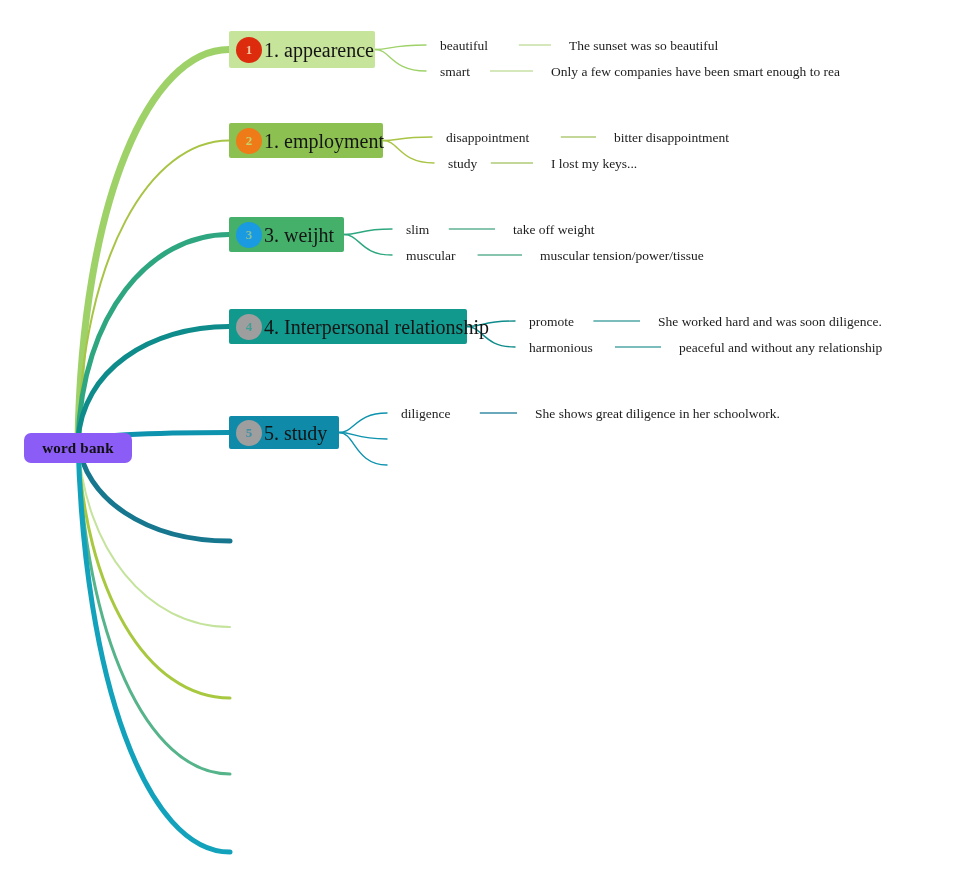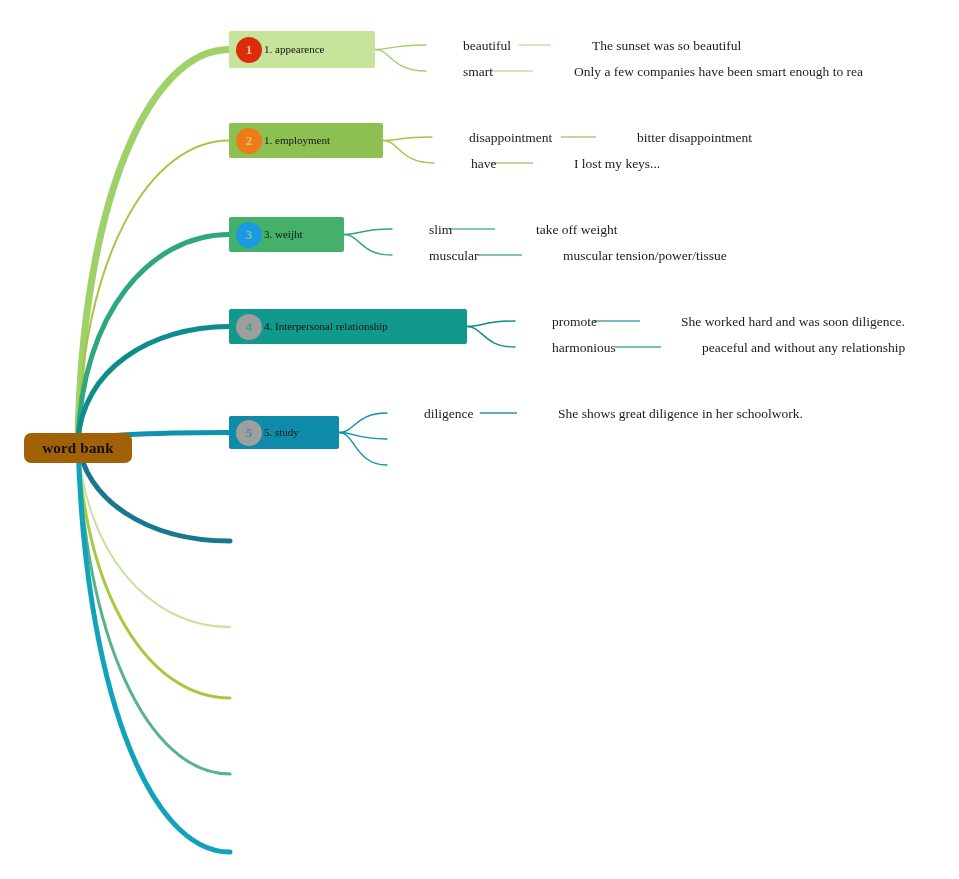--- a/index.html
+++ b/index.html
@@ -57,34 +57,33 @@
     border-radius: 50%;
     flex: 0 0 auto;
     display: flex;
     align-items: center;
     justify-content: center;
     font-size: 13px;
     font-weight: bold;
     margin-right: 2px;
   }
   .topic .topic-label {
-    font-size: 11px;
+    font-size: 20px;
     color: #141414;
     white-space: nowrap;
     line-height: 1;
   }
 
   
   .leaf-word, .leaf-example {
     position: absolute;
     font-size: 13.5px;
     line-height: 1;
     white-space: nowrap;
     color: #1c1c1c;
-    margin-left: 23px;
   }
 </style>
 </head>
 <body>
 
 <div id="canvas">
 
   <svg id="wires" viewBox="0 0 959 879" xmlns="http://www.w3.org/2000/svg">
       <path d="M 78 441 C 82 198.27, 150.48000000000002 49.5, 229 49.5" stroke="#9ed269" stroke-width="7" fill="none" stroke-linecap="round"></path>
       <path d="M 375 49.5 C 391 49.5, 391 45, 426 45" stroke="#9ed269" stroke-width="1.4" fill="none" stroke-linecap="round"></path>
@@ -111,21 +110,21 @@
       <path d="M 479.8 413 L 517 413" stroke="#6aa8bc" stroke-width="2" fill="none" stroke-linecap="butt"></path>
       <path d="M 339 432.5 C 355 432.5, 355 439, 387 439" stroke="#0d93ae" stroke-width="1.4" fill="none" stroke-linecap="round"></path>
       <path d="M 339 432.5 C 355 432.5, 355 465, 387 465" stroke="#0d93ae" stroke-width="1.4" fill="none" stroke-linecap="round"></path>
       <path d="M 78 441 C 84 499, 146.4 541, 230 541" stroke="#17778f" stroke-width="5" fill="none" stroke-linecap="round"></path>
       <path d="M 78 441 C 84 548.88, 146.4 627, 230 627" stroke="#c4e39b" stroke-width="2" fill="none" stroke-linecap="round"></path>
       <path d="M 78 441 C 84 590.06, 146.4 698, 230 698" stroke="#a8c93f" stroke-width="3" fill="none" stroke-linecap="round"></path>
       <path d="M 78 441 C 84 634.14, 146.4 774, 230 774" stroke="#55b48a" stroke-width="3" fill="none" stroke-linecap="round"></path>
       <path d="M 78 441 C 84 679.38, 146.4 852, 230 852" stroke="#12a2bb" stroke-width="5" fill="none" stroke-linecap="round"></path>
     </svg>
 
-  <div class="root-node" style="left: 24px; top: 433px; width: 108px; height: 30px; background: #a16207; color: rgb(16, 16, 16);">
+  <div class="root-node" style="left: 24px; top: 433px; width: 108px; height: 30px; background: #8b5cf6; color: rgb(16, 16, 16);">
     <span>word bank</span>
   </div>
 
   <div id="topics-layer">
       <div class="topic" style="left: 229px; top: 31px; width: 146px; height: 37px; background: rgb(198, 228, 154);">
         <span class="badge" style="background: rgb(221, 43, 14); color: rgb(240, 200, 160);">1</span>
         <span class="topic-label">1. appearence</span>
       </div>
       <div class="topic" style="left: 229px; top: 123px; width: 154px; height: 35px; background: rgb(140, 193, 82);">
         <span class="badge" style="background: rgb(239, 122, 24); color: rgb(195, 212, 106);">2</span>
@@ -144,21 +143,21 @@
         <span class="topic-label">5. study</span>
       </div>
     </div>
   <div id="leaves-layer">
       <div class="leaf-word" style="left: 440px; top: 39px;">beautiful</div>
       <div class="leaf-example" style="left: 569px; top: 39px; font-family: Liberation Serif, serif;">The sunset was so beautiful</div>
       <div class="leaf-word" style="left: 440px; top: 65px;">smart</div>
       <div class="leaf-example" style="left: 551px; top: 65px;">Only a few companies have been smart enough to rea</div>
       <div class="leaf-word" style="left: 446px; top: 131px;">disappointment</div>
       <div class="leaf-example" style="left: 614px; top: 131px;">bitter disappointment</div>
-      <div class="leaf-word" style="left: 448px; top: 157px;">have</div>
+      <div class="leaf-word" style="left: 448px; top: 157px;">study</div>
       <div class="leaf-example" style="left: 551px; top: 157px;">I lost my keys...</div>
       <div class="leaf-word" style="left: 406px; top: 223px;">slim</div>
       <div class="leaf-example" style="left: 513px; top: 223px;">take off weight</div>
       <div class="leaf-word" style="left: 406px; top: 249px;">muscular</div>
       <div class="leaf-example" style="left: 540px; top: 249px;">muscular tension/power/tissue</div>
       <div class="leaf-word" style="left: 529px; top: 315px;">promote</div>
       <div class="leaf-example" style="left: 658px; top: 315px;">She worked hard and was soon diligence.</div>
       <div class="leaf-word" style="left: 529px; top: 341px;">harmonious</div>
       <div class="leaf-example" style="left: 679px; top: 341px;">peaceful and without any relationship</div>
       <div class="leaf-word" style="left: 401px; top: 407px;">diligence</div>

